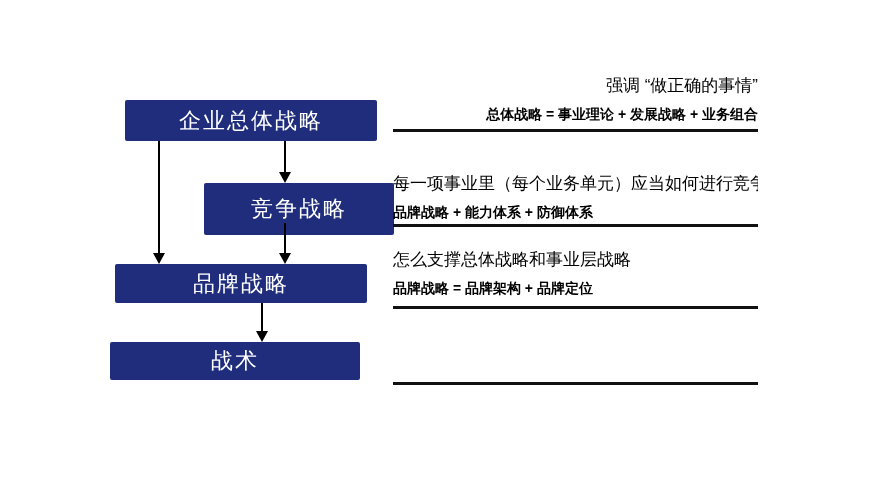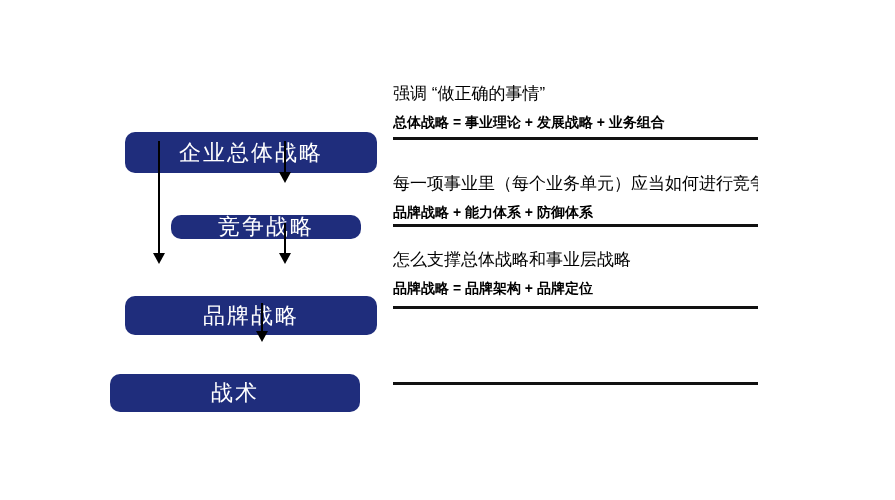--- a/index.html
+++ b/index.html
@@ -13,33 +13,32 @@
     width: 895px;
     height: 500px;
     background: #ffffff;
     overflow: hidden;
   }
 
   
   .flow-box {
     position: absolute;
     background: #1F2D7C;
-    border-radius: 10px;
+    border-radius: 2px;
     display: flex;
     align-items: center;
     justify-content: center;
     color: #ffffff;
     font-size: 22px;
     font-weight: 500;
     letter-spacing: 2px;
-    margin-top: 32px;
   }
   .box-corporate { left: 125px; top: 100px; width: 252px; height: 41px; }
-  .box-compete   { left: 171px; top: 183px; width: 190px; height: 24px; }
-  .box-brand     { left: 125px; top: 264px; width: 252px; height: 39px; }
+  .box-compete   { left: 204px; top: 183px; width: 190px; height: 52px; }
+  .box-brand     { left: 115px; top: 264px; width: 252px; height: 39px; }
   .box-tactic    { left: 110px; top: 342px; width: 250px; height: 38px; }
 
   
   .arrow {
     position: absolute;
     width: 12px;
     display: flex;
     flex-direction: column;
     align-items: center;
   }
@@ -74,21 +73,21 @@
     line-height: 28px;
     font-weight: 400;
     white-space: nowrap;
   }
   .note-line2 {
     font-size: 14px;
     line-height: 28px;
     font-weight: 700;
     white-space: nowrap;
   }
-  .note-1 { top: 80px;  height: 57px; }
+  .note-1 { top: 72px;  height: 57px; text-align: right; }
   .note-2 { top: 170px; height: 54px; }
   .note-3 { top: 246px; height: 60px; }
   .note-4 { top: 331px; height: 51px; }
 </style>
 </head>
 <body>
 
 <div class="canvas">
 
   <div class="flow-box box-corporate">

